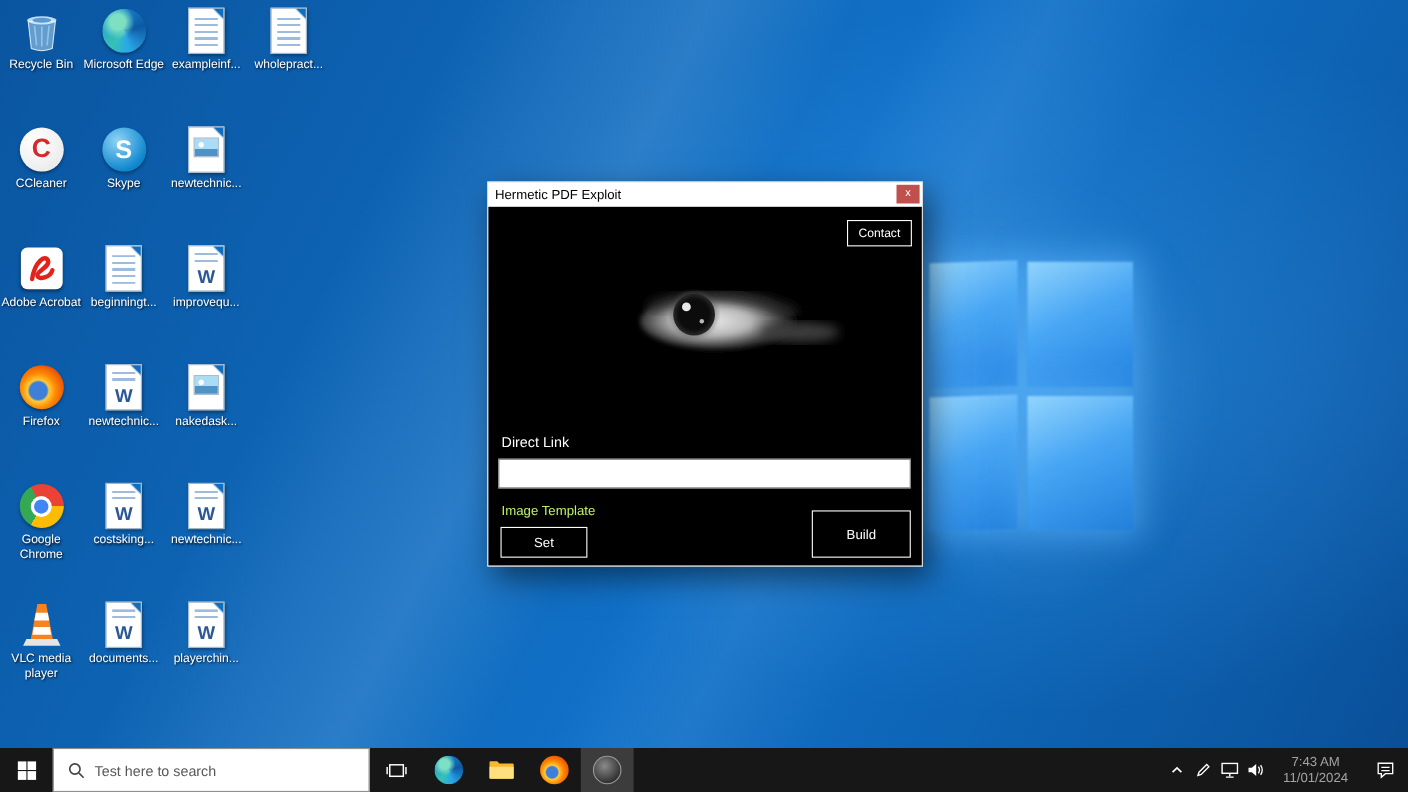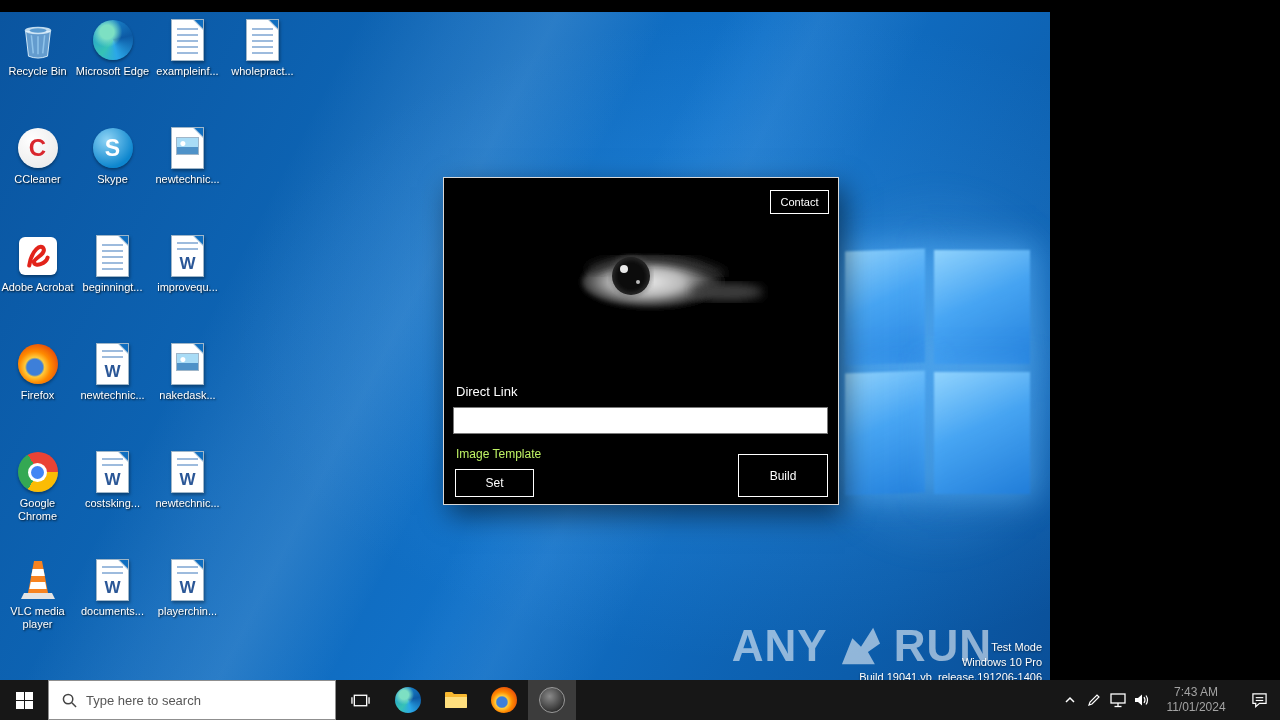--- a/index.html
+++ b/index.html
@@ -3,21 +3,21 @@
 <meta charset="utf-8">
 <style>
   html,body { margin:0; padding:0; }
   body {
     width:1280px; height:720px; overflow:hidden; position:relative;
     font-family:"Liberation Sans", sans-serif; background:#000; cursor:default;
   }
 
   
   .desktop {
-    position:absolute; left:0; top:12px; width:1050px; height:680px; overflow:hidden;
+    position:absolute; left:0; top:0; width:1280px; height:680px; overflow:hidden;
     background:
       radial-gradient(ellipse 760px 460px at 73% 48%, rgba(70,165,245,0.35), transparent 70%),
       linear-gradient(118deg, #0a55a0 0%, #0d64b4 30%, #1171c8 55%, #0c5dab 85%, #0a4f98 100%);
   }
   .rays {
     position:absolute; inset:0; pointer-events:none;
     background:
       linear-gradient(117deg, transparent 26%, rgba(165,212,255,0.10) 33%, rgba(180,222,255,0.17) 40%, transparent 48%),
       linear-gradient(117deg, transparent 52%, rgba(160,210,255,0.11) 59%, transparent 67%);
   }
@@ -277,20 +277,24 @@
             <i class="fold"></i>
             <i class="plines plines-top"></i>
             <b class="wmark">W</b>
           </span>
         </div>
         <div class="dicon-label">playerchin...</div>
       </div>
     </div>
 
   <div class="app-window">
+    <div class="win-titlebar">
+      <span class="win-title">Hermetic PDF Exploit</span>
+      <span class="win-close">x</span>
+    </div>
     <div class="win-body">
       <div class="btn contact-btn">Contact</div>
 
       <svg class="eye" width="210" height="110" viewBox="0 0 210 110">
         <defs>
           <radialGradient id="sclera" cx="45%" cy="50%" r="55%">
             <stop offset="0%" stop-color="#eaeaea"></stop>
             <stop offset="45%" stop-color="#b9b9b9"></stop>
             <stop offset="75%" stop-color="#4a4a4a"></stop>
             <stop offset="100%" stop-color="#000"></stop>
@@ -312,51 +316,37 @@
       </svg>
 
       <div class="dl-label">Direct Link</div>
       <input class="dl-input" type="text" value="" style="">
       <div class="it-label">Image Template</div>
       <div class="btn set-btn">Set</div>
       <div class="btn build-btn">Build</div>
     </div>
   </div>
 
-  <div class="watermark">
-    <div class="wm-row">
-      <span class="wm-text">ANY</span>
-      <svg width="52" height="44" viewBox="0 0 60 46">
-        <path d="M8 44 L20 14 L30 24 L44 2 L52 20 L38 30 L46 44 Z" fill="rgba(255,255,255,0.55)"></path>
-      </svg>
-      <span class="wm-text">RUN</span>
-    </div>
-    <div class="wm-lines">
-      <div>Test Mode</div>
-      <div>Windows 10 Pro</div>
-      <div>Build 19041.vb_release.191206-1406</div>
-    </div>
-  </div>
 </div>
 
 <div class="taskbar">
   <div class="tb-btn">
     <svg width="17" height="17" viewBox="0 0 17 17">
       <rect x="0" y="0" width="8" height="8" fill="#fff"></rect>
         <rect x="9" y="0" width="8" height="8" fill="#fff"></rect>
       <rect x="0" y="9" width="8" height="8" fill="#fff"></rect>
         <rect x="9" y="9" width="8" height="8" fill="#fff"></rect>
     </svg>
   </div>
   <div class="tb-search">
     <svg width="15" height="15" viewBox="0 0 16 16">
       <circle cx="6.5" cy="6.5" r="5" fill="none" stroke="#444" stroke-width="1.6"></circle>
       <line x1="10.5" y1="10.5" x2="15" y2="15" stroke="#444" stroke-width="1.6"></line>
     </svg>
-    <span class="tb-search-text">Type here to search</span>
+    <span class="tb-search-text">Test here to search</span>
   </div>
   <div class="tb-btn">
     <svg width="19" height="19" viewBox="0 0 20 20">
       <rect x="3.5" y="4.5" width="13" height="11" fill="none" stroke="#fff" stroke-width="1.4"></rect>
       <path d="M1 6.5 L1 13.5 M19 6.5 L19 13.5" stroke="#fff" stroke-width="1.4" fill="none"></path>
     </svg>
   </div>
   <div class="tb-btn">
     <span class="tb-circ tb-edge"></span>
   </div>

